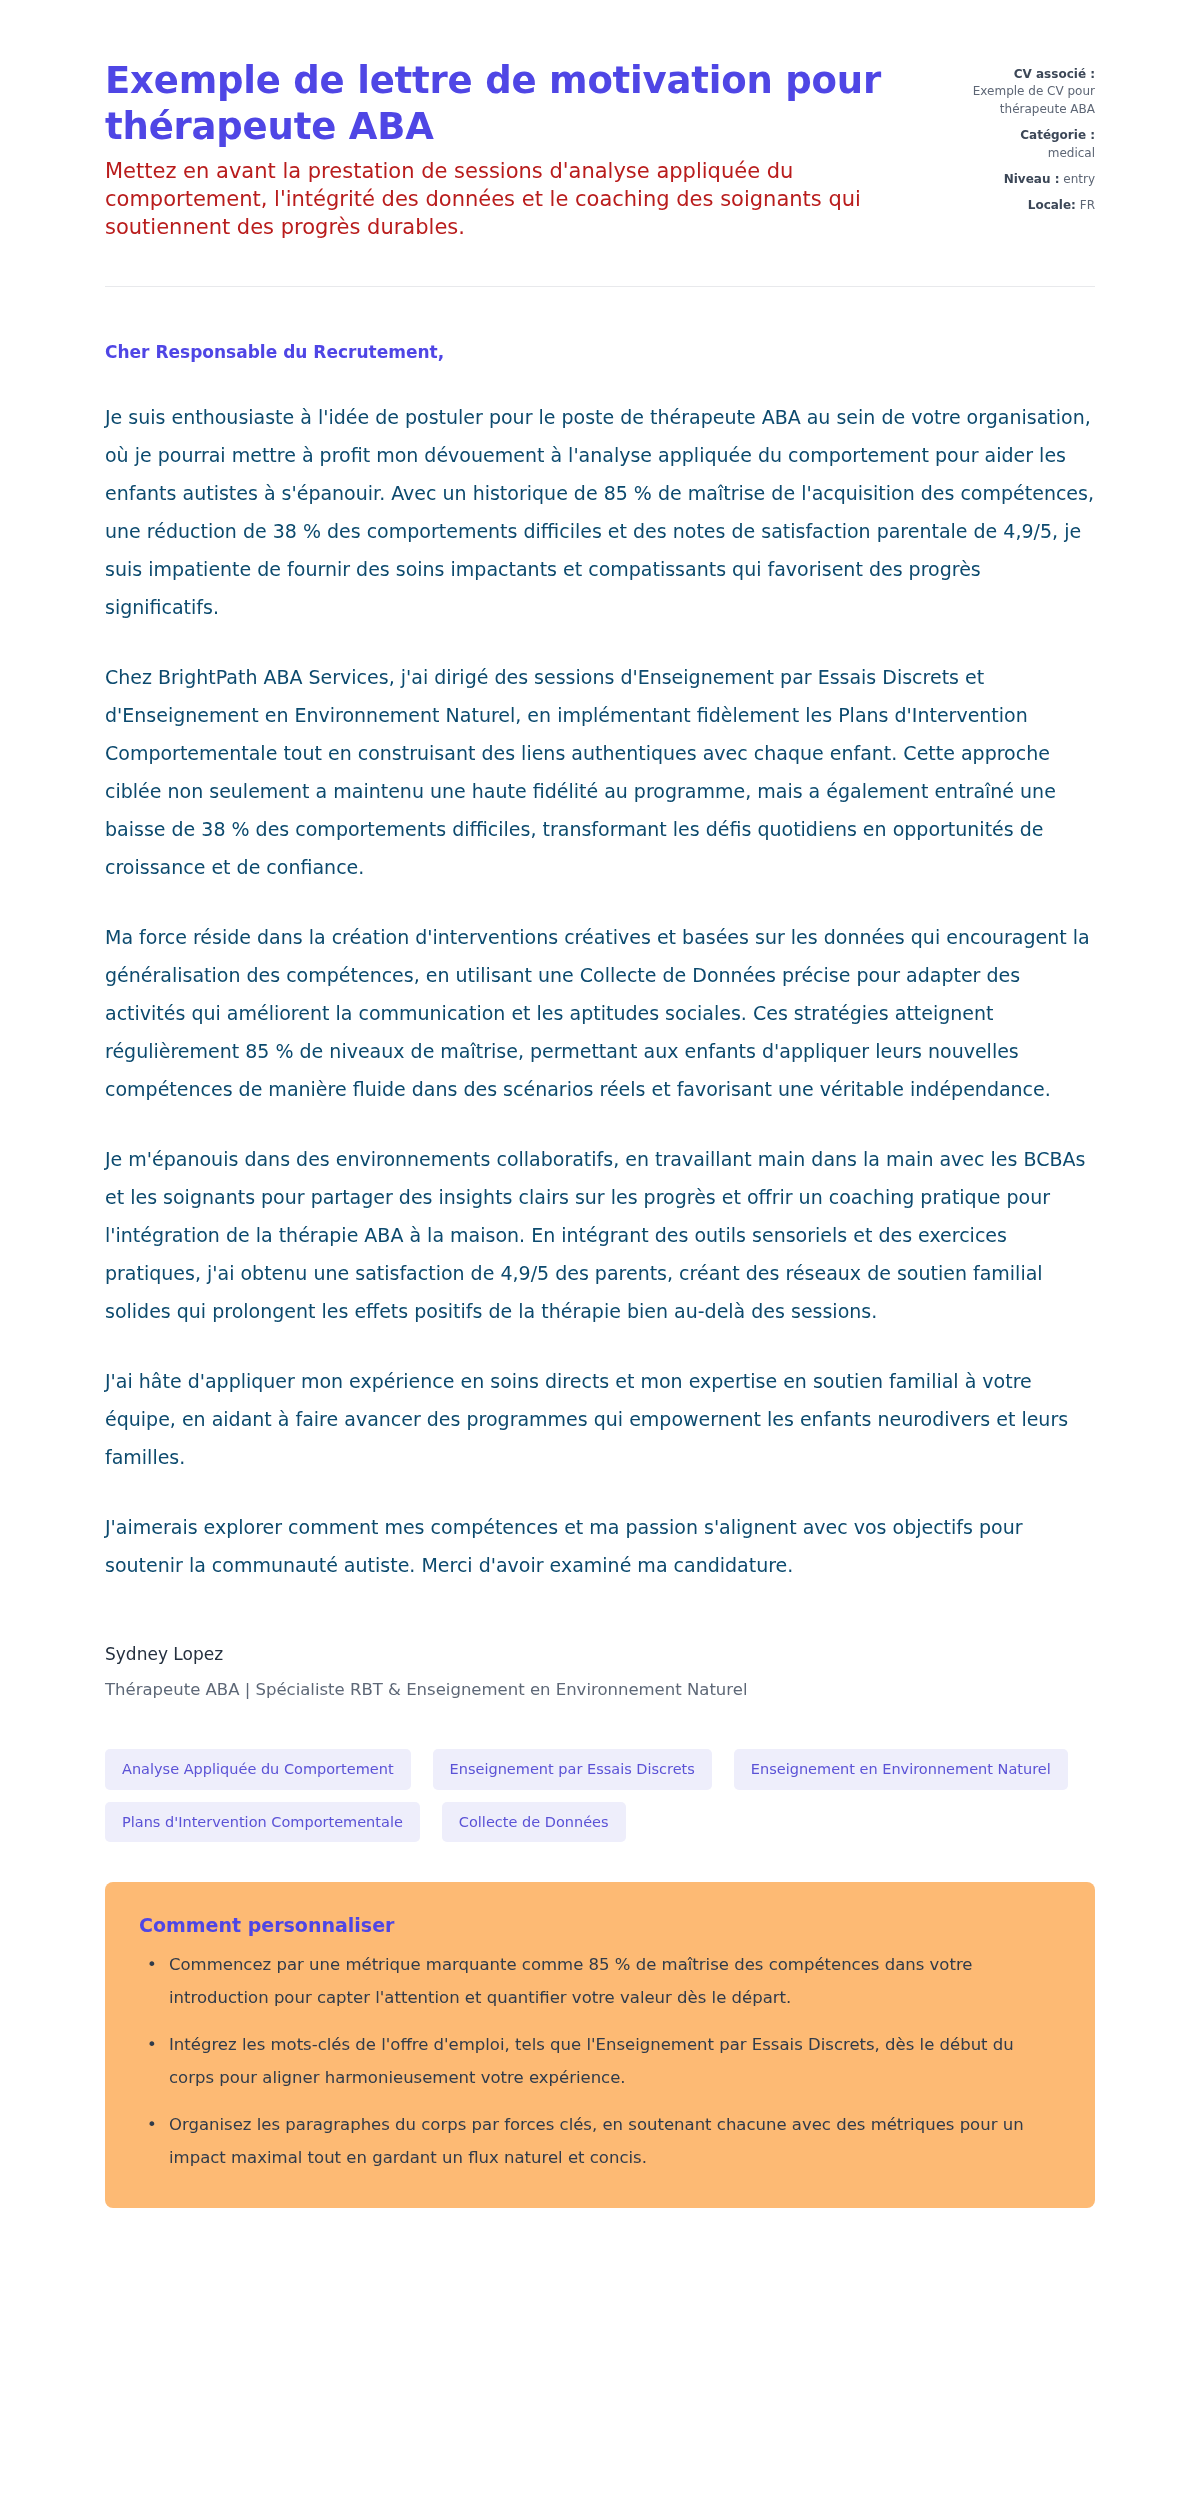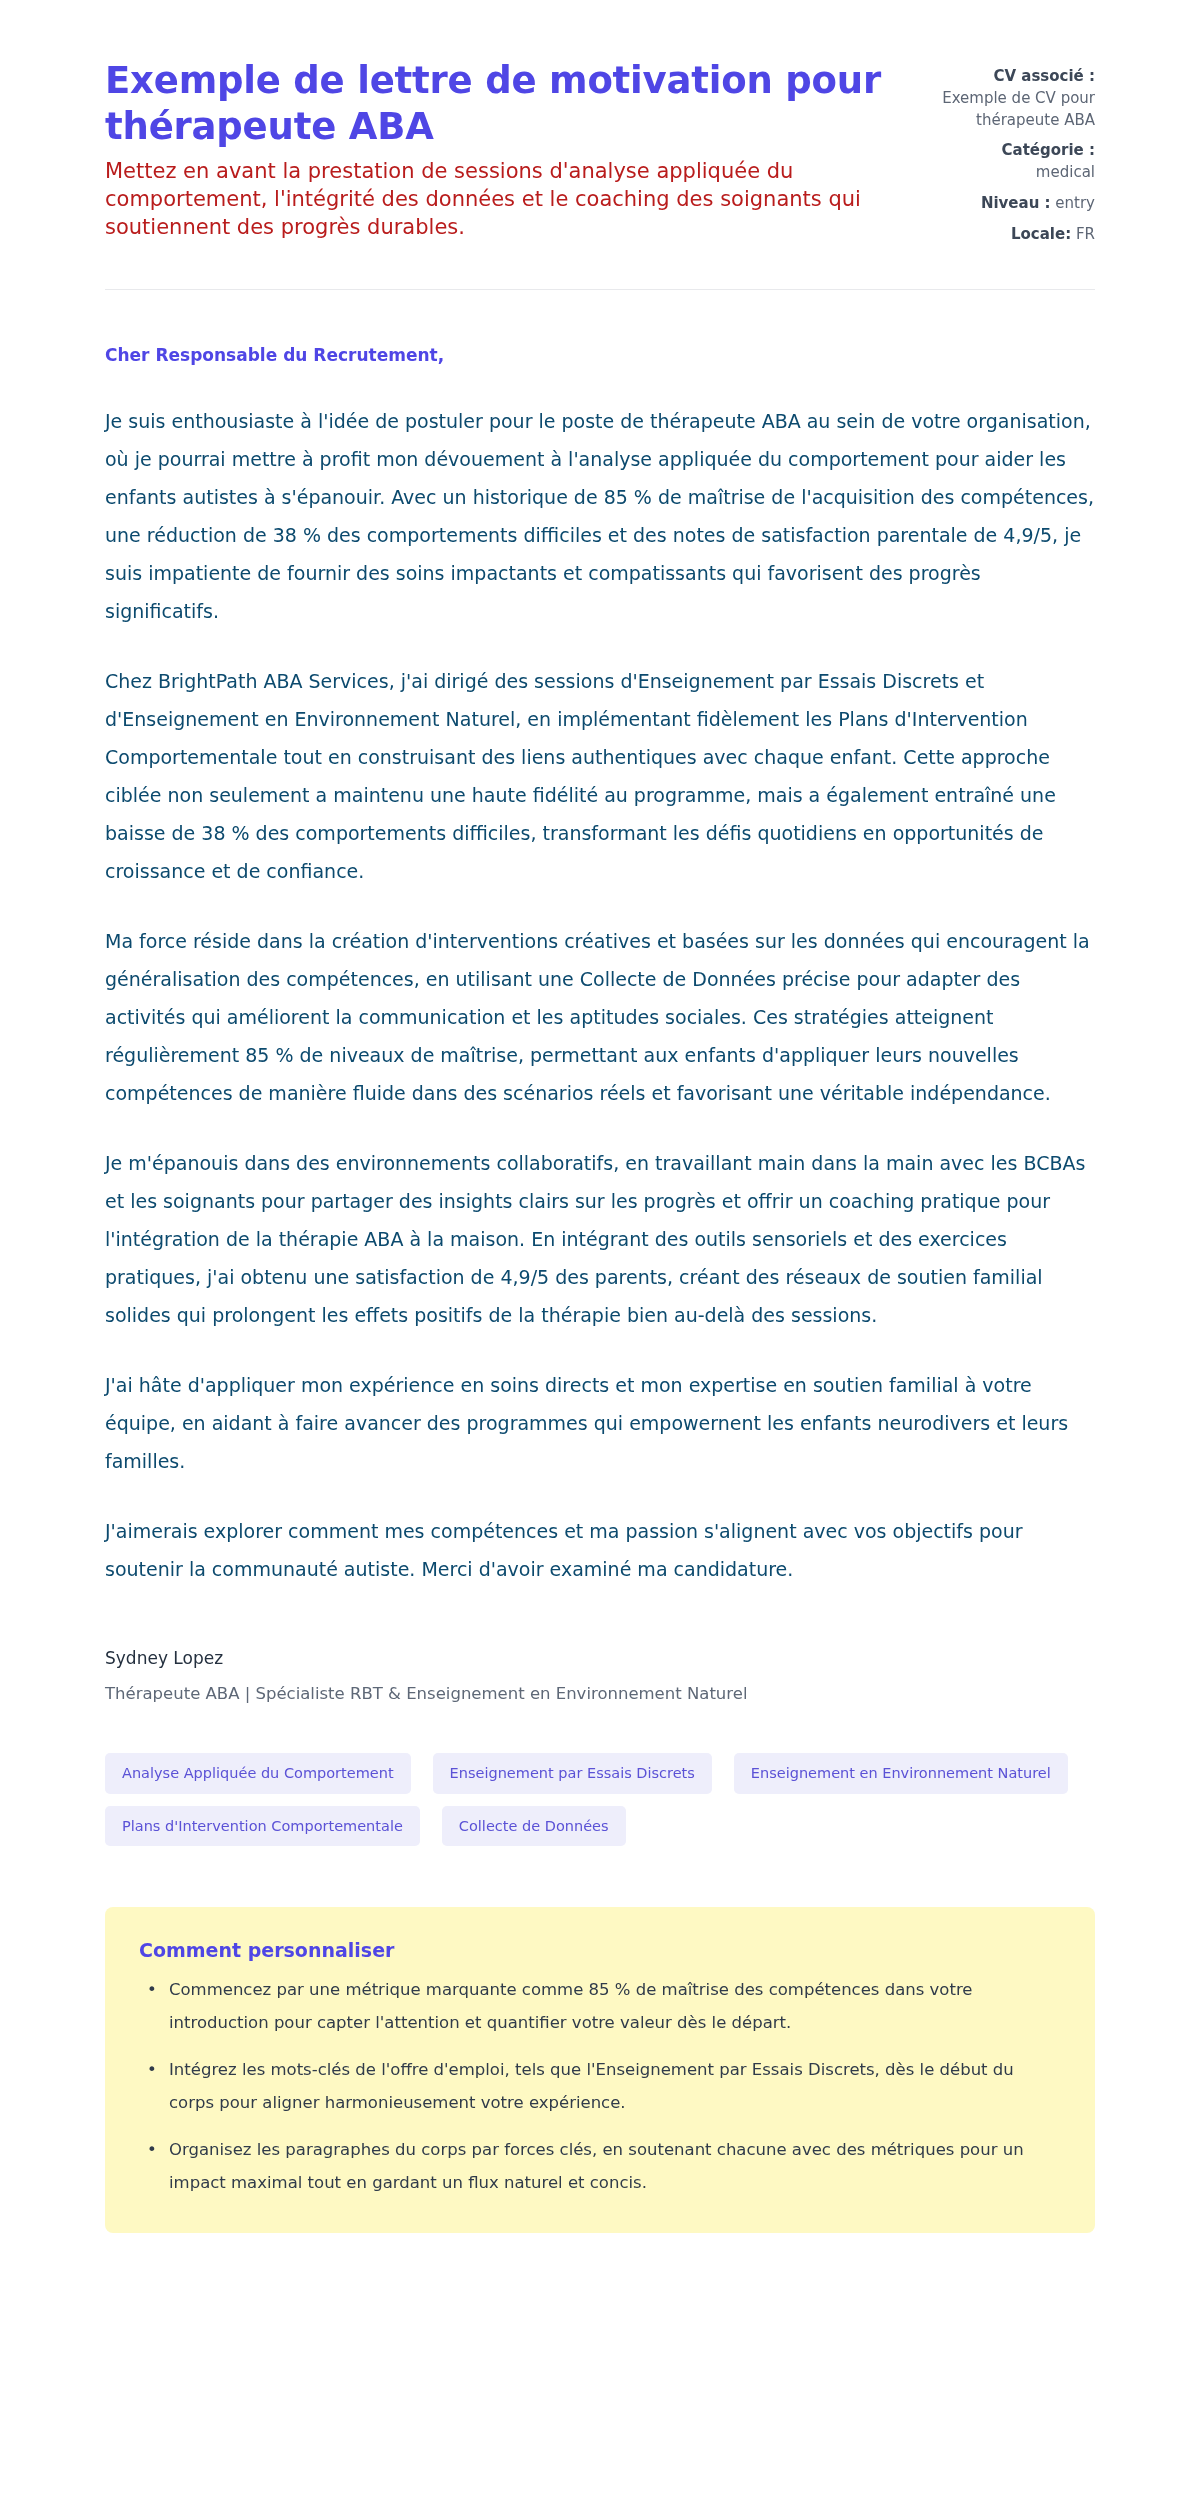--- a/index.html
+++ b/index.html
@@ -45,21 +45,21 @@
     margin: 8px 4px 0 0;
     font-size: 21px;
     line-height: 1.33;
     font-weight: 400;
     color: #b91c1c;
   }
   .header-meta {
     flex: 0 0 auto;
     width: 180px;
     text-align: right;
-    font-size: 15px;
+    font-size: 12px;
     line-height: 1.45;
     color: #5d6675;
     padding-top: 8px;
   }
   .header-meta .meta-row {
     margin-bottom: 9px;
   }
   .header-meta .meta-row:last-child { margin-bottom: 0; }
   .header-meta .meta-label {
     font-weight: 700;
@@ -122,23 +122,23 @@
     color: #5b52d6;
     font-size: 14.5px;
     line-height: 1;
     padding: 13px 17px;
     border-radius: 5px;
     white-space: nowrap;
   }
 
   
   .callout {
-    margin-top: 61px;
+    margin-top: 40px;
     margin-bottom: 60px;
-    background: #fef9c3;
+    background: #fdba74;
     border-radius: 8px;
     padding: 32px 34px 34px 34px;
   }
   .callout-title {
     margin: 0 0 12px 0;
     font-size: 19px;
     font-weight: 700;
     color: #4f46e5;
   }
   .callout-list {

